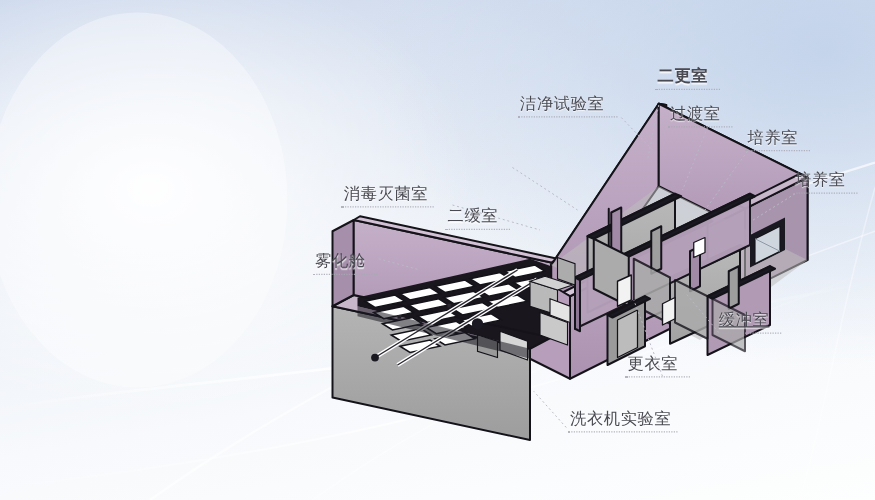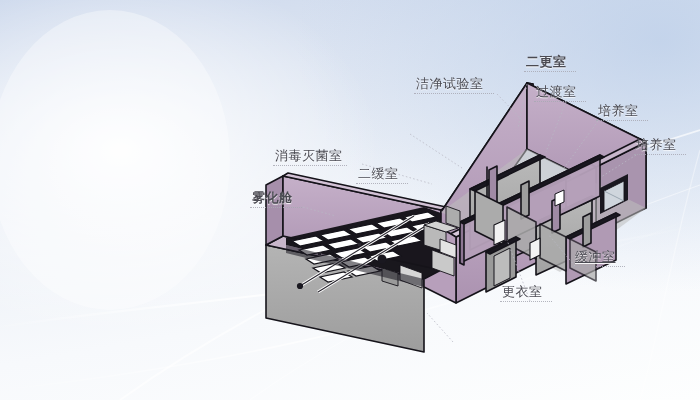--- a/index.html
+++ b/index.html
@@ -226,21 +226,21 @@
       <path d="M527,84 L518,128"></path>
       <path d="M566,102 L546,152"></path>
       <path d="M598,121 L564,168"></path>
       <path d="M636,155 L601,177"></path>
       <path d="M575,266 L548,234"></path>
       <path d="M530,301 L507,240"></path>
       <path d="M453,342 L427,313"></path>
     </g>
   </svg>
 
-  <div class="label" style="left:250px;top:190px;font-weight:bold;">
+  <div class="label" style="left:250px;top:202px;">
     <span class="txt">雾化舱</span>
     <span class="rule" style="width:52px"></span>
   </div>
 
   <div class="label" style="left:273px;top:148px;">
     <span class="txt">消毒灭菌室</span>
     <span class="rule" style="width:74px"></span>
   </div>
 
   <div class="label" style="left:356px;top:118px;margin-top:48px;">
@@ -276,14 +276,18 @@
   <div class="label" style="left:573px;top:249px;text-decoration:underline;">
     <span class="txt">缓冲室</span>
     <span class="rule" style="width:52px"></span>
   </div>
 
   <div class="label" style="left:500px;top:284px;">
     <span class="txt">更衣室</span>
     <span class="rule" style="width:52px"></span>
   </div>
 
+  <div class="label" style="left:454px;top:328px;">
+    <span class="txt">洗衣机实验室</span>
+    <span class="rule" style="width:88px"></span>
+  </div>
 
 </div>
 
 </body></html>

